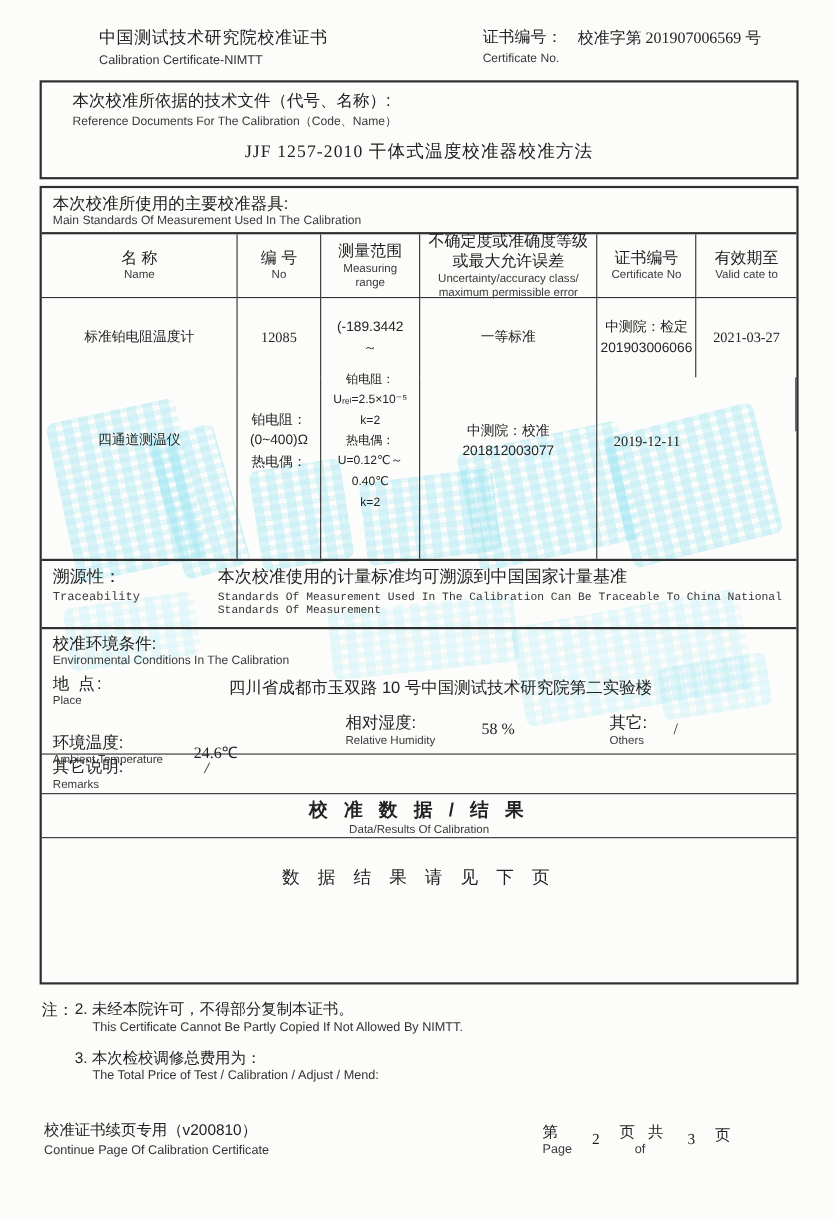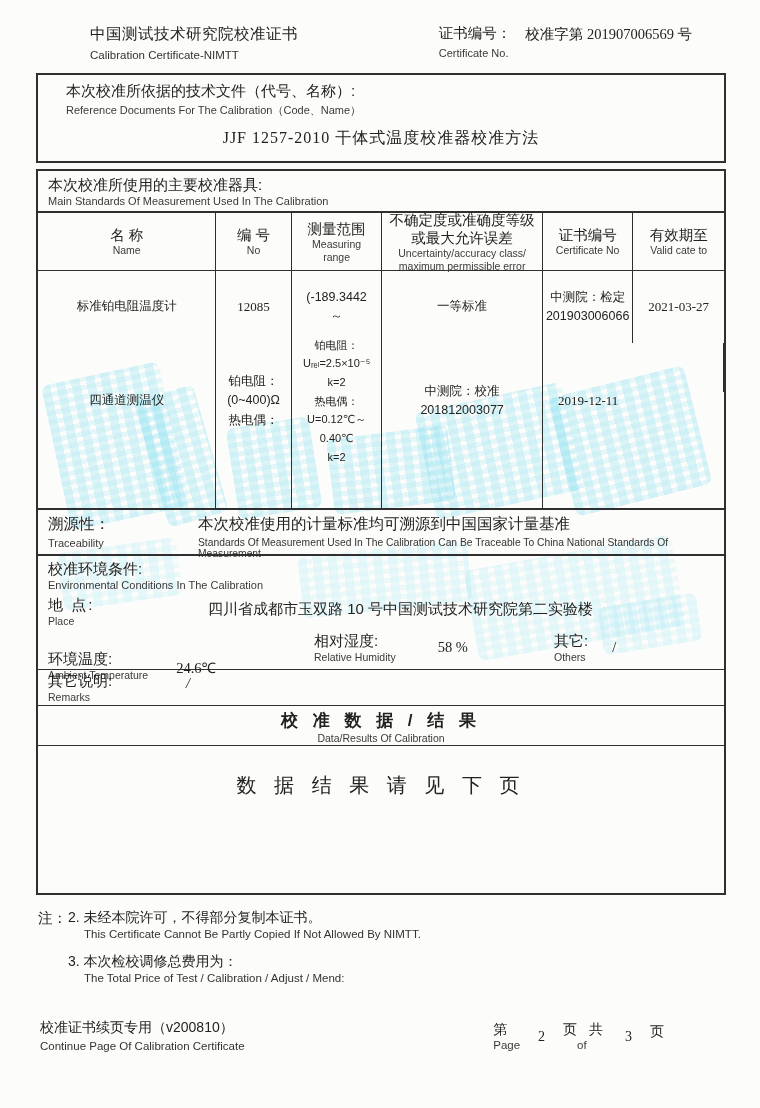--- a/index.html
+++ b/index.html
@@ -48,42 +48,42 @@
   .th { height: 58px; border-bottom: 1.5px solid #2f2f2f; }
   .th .cn { font-size: 14.5px; line-height: 1.25; }
   .th .en { font-size: 10.5px; line-height: 1.2; }
   .r1 { height: 72px; }
   .r2 { height: 116px; }
   .rsp { height: 49px; }
   .cell { font-size: 12.5px; line-height: 1.55; }
   .cell-sm { font-size: 11px; line-height: 1.7; }
   .cell-serif { font-family: "Liberation Serif", serif; font-size: 13px; }
 
-  .sec-trace { border-top: 2px solid #2f2f2f; height: 46px; padding: 4px 10px 16px 10px; display: grid; grid-template-columns: 150px 1fr; }
+  .sec-trace { border-top: 2px solid #2f2f2f; height: 62px; padding: 4px 10px 16px 10px; display: grid; grid-template-columns: 150px 1fr; font-family: Liberation Mono, monospace; }
   .trace-val-cn { font-size: 15.5px; }
   .trace-val-en { font-size: 10.3px; color: #333; margin-top: 2px; }
 
   .sec-env { border-top: 2px solid #2f2f2f; padding: 4px 10px 0 10px; height: 38px; }
   .sec-place { height: 38px; padding: 0 10px; display: flex; align-items: center; }
   .place-label { width: 140px; }
   .place-cn { font-size: 15px; letter-spacing: 2px; }
   .place-val { font-size: 15px; margin-left: 20px; margin-top: -4px; }
 
   .sec-temp { height: 40px; padding: 2px 10px 0 10px; border-bottom: 1.5px solid #2f2f2f; display: flex; align-items: flex-start; }
   .lv { display: flex; align-items: flex-start; }
   .lbl-stack .cn { font-size: 15px; }
   .lbl-stack .en { font-size: 10.5px; }
   .val-mid { font-size: 14.5px; font-family: "Liberation Serif", serif; padding-top: 7px; }
 
   .sec-remarks { height: 36px; padding: 2px 10px 0 10px; border-bottom: 1.5px solid #2f2f2f; display: flex; }
   .sec-results-title { height: 40px; border-bottom: 1.5px solid #2f2f2f; text-align: center; padding-top: 3px; }
   .results-cn { font-size: 17px; letter-spacing: 5px; font-weight: bold; }
   .results-en { font-size: 10.5px; margin-top: 0; }
   .sec-results-body { flex: 1; text-align: center; padding-top: 26px; }
-  .results-body-text { font-size: 20px; letter-spacing: 6px; }
+  .results-body-text { font-size: 16px; letter-spacing: 6px; }
 
   .notes { display: flex; margin: 14px 0 0 38px; width: 690px; }
   .notes-label { font-size: 14.5px; width: 30px; }
   .note-item { margin-bottom: 13px; }
   .note-cn { font-size: 14px; }
   .note-en { font-size: 11.5px; color: #333; margin-left: 16px; margin-top: 1px; }
 
   .footer { display: flex; justify-content: space-between; margin: 22px 40px 0 40px; }
   .foot-cn { font-size: 14px; }
   .foot-en { font-size: 11.5px; color: #333; margin-top: 3px; }

